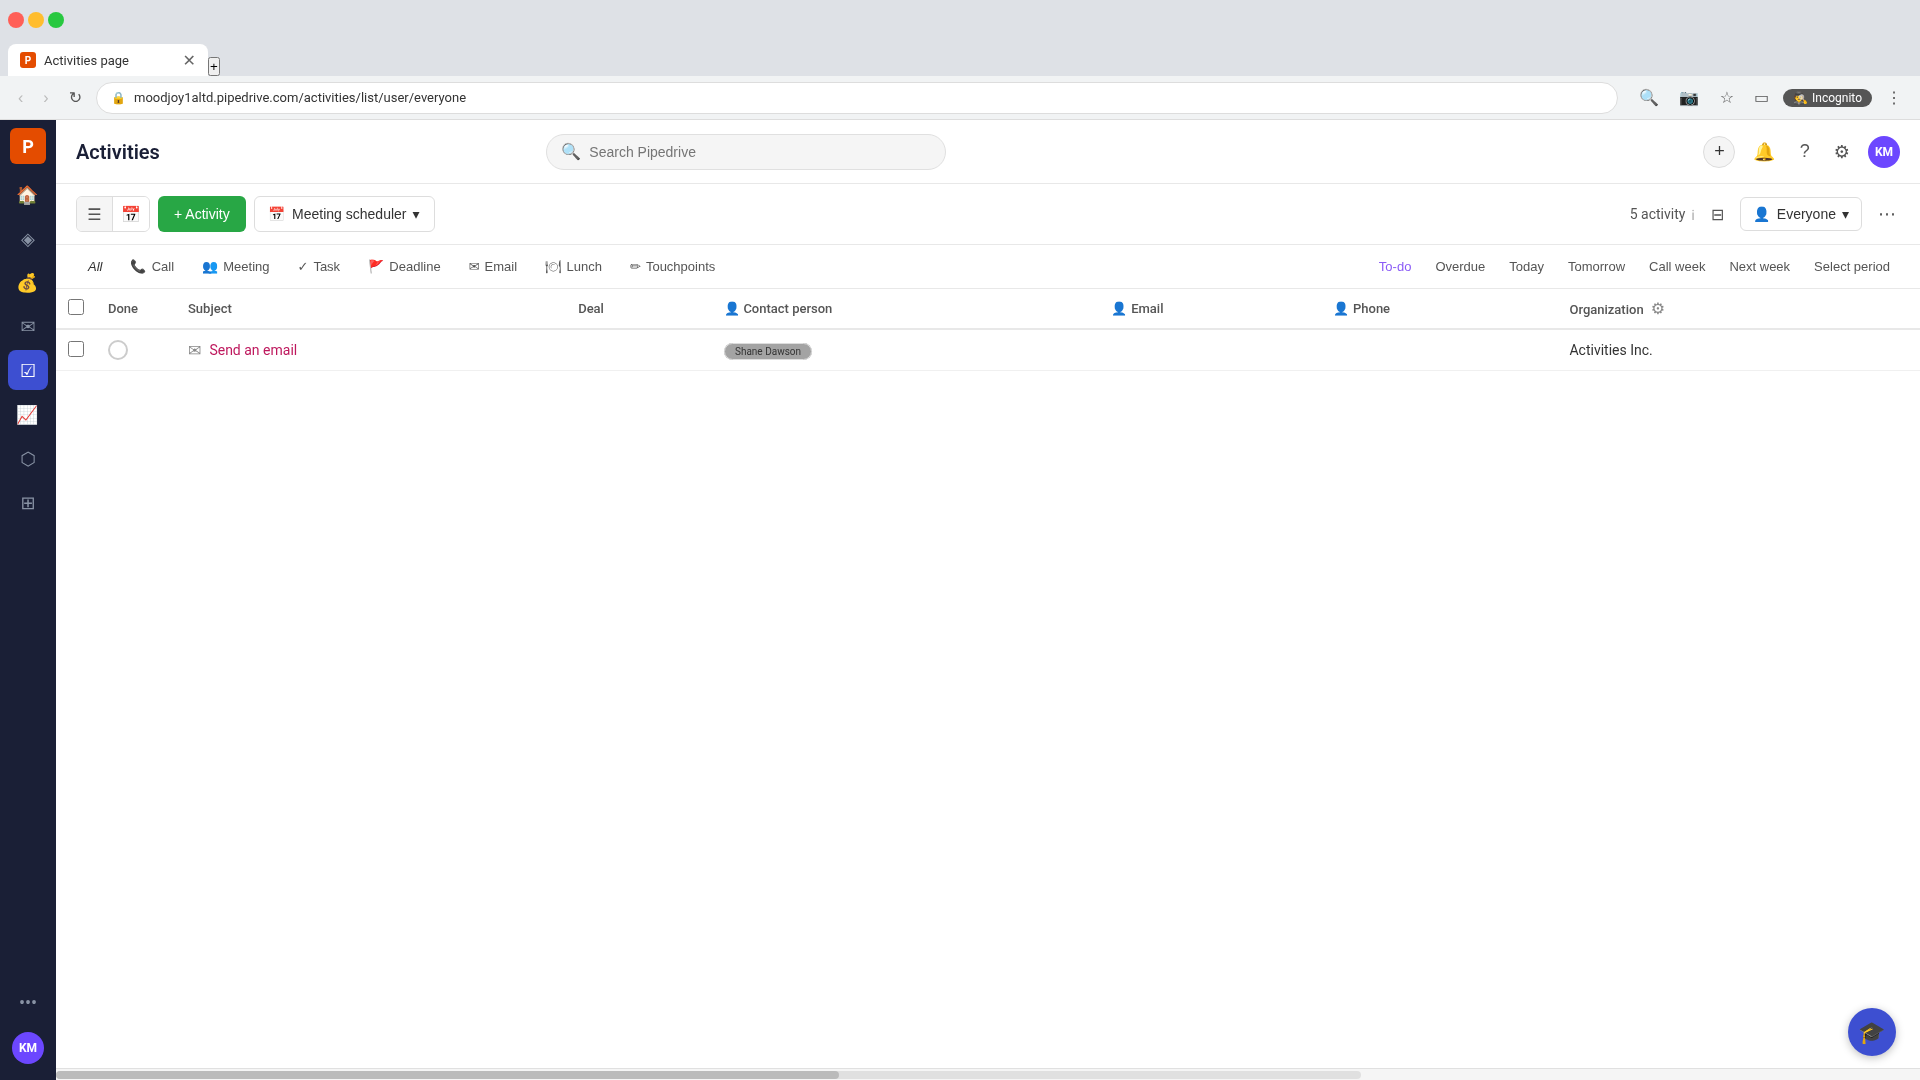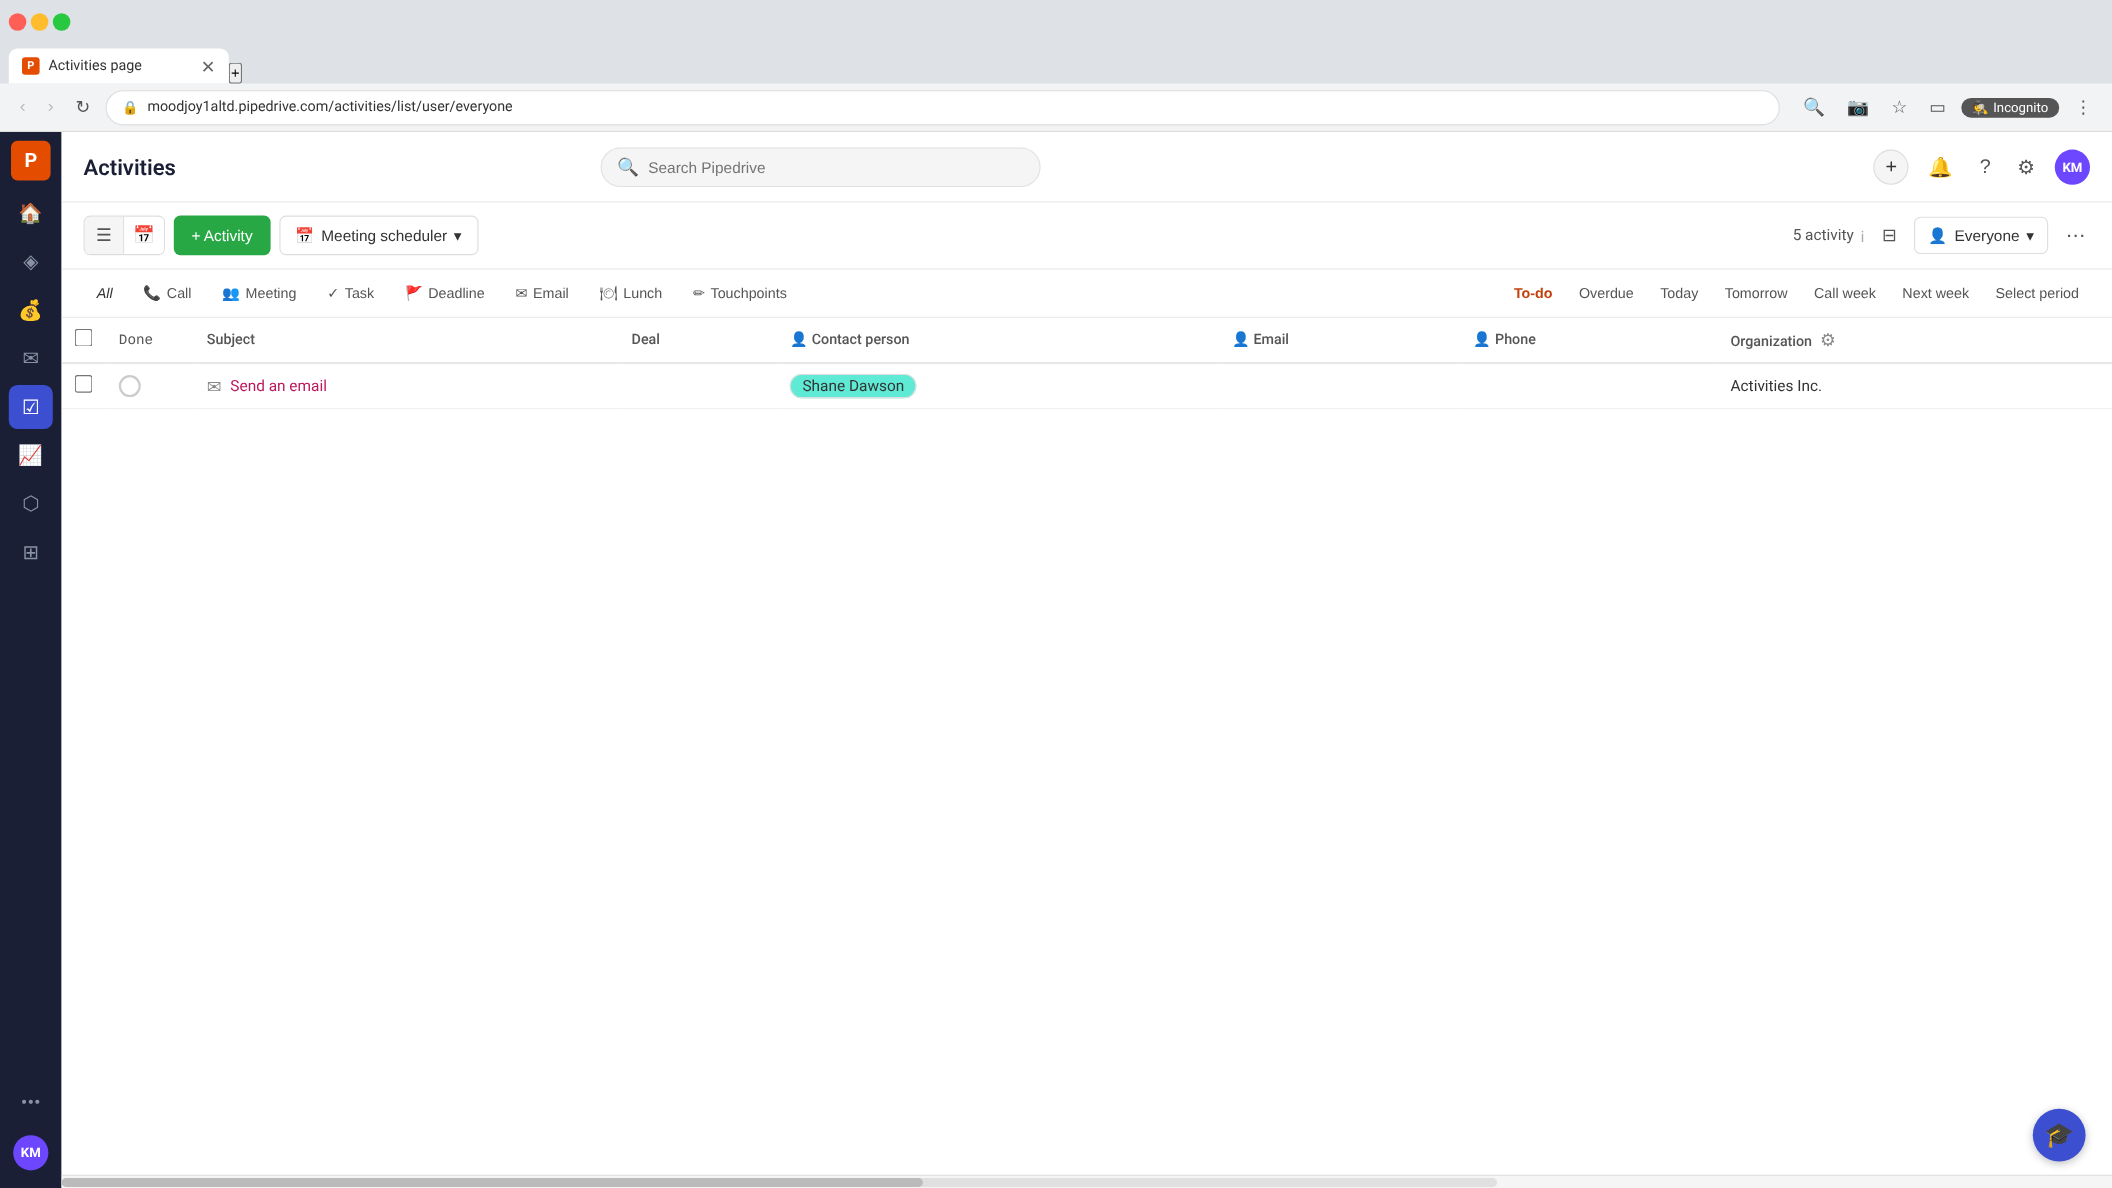--- a/index.html
+++ b/index.html
@@ -65,34 +65,34 @@
     .density-btn { background: none; border: none; cursor: pointer; color: #555; font-size: 16px; padding: 4px; }
     .everyone-btn { background: #fff; border: 1px solid #ddd; border-radius: 6px; padding: 0 12px; height: 34px; display: flex; align-items: center; gap: 6px; cursor: pointer; font-size: 14px; color: #333; }
     .more-btn { background: none; border: none; cursor: pointer; color: #555; font-size: 18px; padding: 4px; }
 
     
     .filter-bar { display: flex; align-items: center; padding: 8px 20px; border-bottom: 1px solid #e8e8e8; gap: 4px; flex-shrink: 0; }
     .filter-btn { background: none; border: none; padding: 6px 12px; border-radius: 20px; cursor: pointer; font-size: 13px; color: #555; display: flex; align-items: center; gap: 5px; }
     .filter-btn.all { color: #333; font-weight: 500; font-style: italic; }
     .filter-bar-right { margin-left: auto; display: flex; align-items: center; gap: 4px; }
     .period-btn { background: none; border: none; padding: 6px 10px; border-radius: 4px; cursor: pointer; font-size: 13px; color: #555; }
-    .period-btn.active { color: #c2410c; font-weight: 700; }
+    .period-btn.active { color: #8b5cf6; font-weight: 400; }
 
     
     .table-container { flex: 1; overflow-x: auto; overflow-y: auto; }
     table { width: 100%; border-collapse: collapse; min-width: 800px; }
     thead th { padding: 10px 12px; text-align: left; font-size: 13px; font-weight: 500; color: #555; border-bottom: 2px solid #e8e8e8; background: #fff; position: sticky; top: 0; white-space: nowrap; }
     thead th:first-child { width: 40px; }
-    thead th.done-col { width: 80px; font-family: Liberation Mono, monospace; }
+    thead th.done-col { width: 80px; }
     tbody td { padding: 10px 12px; border-bottom: 1px solid #f0f0f0; font-size: 14px; color: #333; vertical-align: middle; }
     .checkbox { width: 16px; height: 16px; border: 2px solid #ccc; border-radius: 3px; cursor: pointer; }
     .done-radio { width: 20px; height: 20px; border: 2px solid #ccc; border-radius: 50%; cursor: pointer; background: #fff; }
     .subject-cell { display: flex; align-items: center; gap: 8px; }
     .email-icon { color: #888; font-size: 16px; }
-    .contact-badge { background: #5eead4; border: 1px solid #ddd; border-radius: 12px; padding: 2px 10px; font-size: 14px; color: #333; cursor: pointer; }
+    .contact-badge { background: #a3a3a3; border: 1px solid #ddd; border-radius: 12px; padding: 2px 10px; font-size: 10px; color: #333; cursor: pointer; }
     .scrollbar-bottom { height: 12px; background: #f5f5f5; border-top: 1px solid #e0e0e0; }
     .scrollbar-track { height: 8px; background: #e0e0e0; border-radius: 4px; margin: 2px 0; width: 70%; }
     .scrollbar-thumb { height: 8px; background: #bbb; border-radius: 4px; width: 60%; }
 
     
     .help-fab { position: fixed; bottom: 24px; right: 24px; width: 48px; height: 48px; background: #3d4fd1; border-radius: 50%; display: flex; align-items: center; justify-content: center; cursor: pointer; color: white; font-size: 22px; box-shadow: 0 2px 8px rgba(0,0,0,0.25); }
 
     
     .col-settings { color: #888; font-size: 16px; cursor: pointer; padding: 4px; }
   </style>

